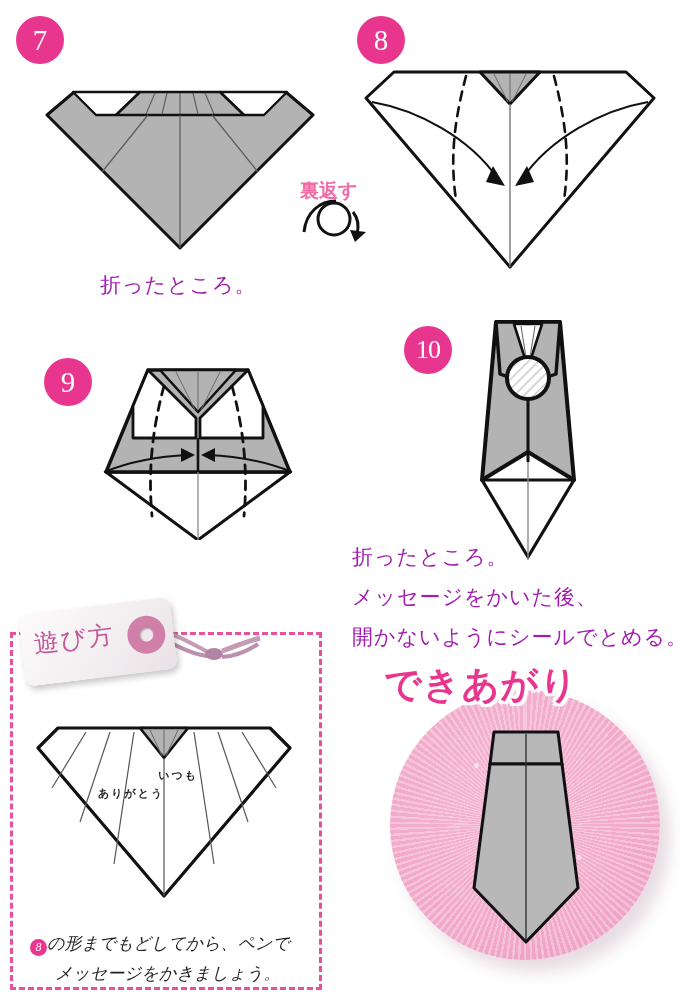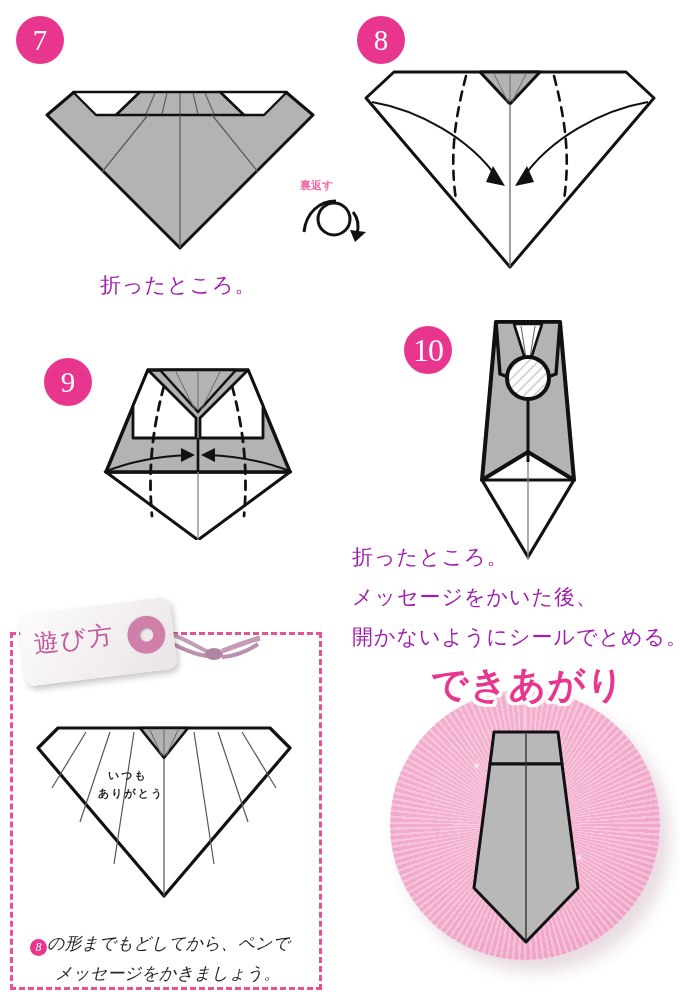--- a/index.html
+++ b/index.html
@@ -2,24 +2,24 @@
 <html><head>
 <meta charset="utf-8">
 <style>
   html,body{margin:0;padding:0;background:#ffffff;}
   body{width:680px;height:1000px;position:relative;overflow:hidden;
        font-family:"Liberation Sans","DejaVu Sans",sans-serif;color:#231f20;}
   .abs{position:absolute;}
   .badge{width:48px;height:48px;border-radius:50%;background:#e8368f;
          color:#fff;font-size:29px;line-height:48px;text-align:center;
          font-family:"Liberation Serif","DejaVu Serif",serif;font-weight:400;}
-  .badge.ten{font-size:32px;letter-spacing:-1px;}
+  .badge.ten{font-size:26px;letter-spacing:-1px;}
   .cap{font-size:21px;line-height:38px;letter-spacing:1px;color:#a21caf;
        white-space:nowrap;font-family:Liberation Serif, serif;}
-  .flipword{color:#f06ba8;font-size:11px;font-weight:bold;letter-spacing:0px;
+  .flipword{color:#f06ba8;font-size:19px;font-weight:bold;letter-spacing:0px;
             font-family:"DejaVu Sans","Liberation Sans",sans-serif;white-space:nowrap;}
   
   #play-box{left:10px;top:632px;width:312px;height:358px;
             border:3px dashed #e8509a;box-sizing:border-box;}
   
   #tag-wrap{left:22px;top:604px;width:180px;height:76px;transform:rotate(-7deg);}
   #tag-body{position:absolute;left:0;top:0;width:152px;height:72px;border-radius:9px;
             background:linear-gradient(135deg,#fdfbfc 0%,#f3eff1 55%,#e9e2e6 100%);
             box-shadow:2px 4px 6px rgba(0,0,0,.22);}
   #tag-text{position:absolute;left:12px;top:14px;font-size:25px;color:#c2599b;
@@ -29,21 +29,21 @@
   #tag-hole{position:absolute;left:118px;top:28px;width:14px;height:14px;border-radius:50%;
             background:#efe7ec;box-shadow:inset 1px 1px 2px rgba(0,0,0,.35);}
   
   #done-circle{left:390px;top:690px;width:270px;height:270px;border-radius:50%;
      background:
        radial-gradient(circle at 32% 28%, rgba(255,255,255,.55) 0 2px, transparent 3px),
        radial-gradient(circle at 70% 62%, rgba(255,255,255,.5) 0 2px, transparent 3px),
        repeating-conic-gradient(from 0deg, rgba(255,255,255,.30) 0deg 1.1deg, rgba(255,255,255,0) 1.1deg 2.6deg),
        radial-gradient(circle at 45% 40%, #f5b7d3 0%, #f1a9ca 60%, #eb9bc0 100%);
      box-shadow:10px 12px 16px rgba(120,60,90,.18);}
-  #done-word{left:398px;top:660px;width:260px;text-align:center;font-size:37px;
+  #done-word{left:384px;top:660px;width:260px;text-align:left;font-size:37px;
      color:#e8368f;font-weight:bold;letter-spacing:1px;
      font-family:"DejaVu Sans","Liberation Sans",sans-serif;
      text-shadow:
         0 0 6px #fff, -3px 0 0 #fff, 3px 0 0 #fff, 0 -3px 0 #fff, 0 3px 0 #fff,
         -3px -3px 0 #fff, 3px -3px 0 #fff, -3px 3px 0 #fff, 3px 3px 0 #fff,
         -4px 0 2px #fff, 4px 0 2px #fff;}
   .note{font-size:17px;line-height:30px;color:#231f20;white-space:nowrap;
         font-family:"DejaVu Sans","Liberation Sans",sans-serif;font-style:italic;}
   .minibadge{display:inline-block;width:17px;height:17px;border-radius:50%;
      background:#e8368f;color:#fff;font-size:12px;line-height:17px;text-align:center;
@@ -224,21 +224,21 @@
       <line x1="82" y1="16" x2="52" y2="106"></line>
       <line x1="106" y1="16" x2="86" y2="148"></line>
       <line x1="136" y1="42" x2="136" y2="180"></line>
       <line x1="166" y1="16" x2="186" y2="148"></line>
       <line x1="190" y1="16" x2="220" y2="106"></line>
       <line x1="214" y1="16" x2="248" y2="72"></line>
     </g>
   </svg>
 </div>
 
-<div class="abs hand" style="left:108px;top:768px;width:90px;text-align:left;letter-spacing:2px;">いつも</div>
+<div class="abs hand" style="left:108px;top:768px;width:90px;text-align:right;letter-spacing:2px;">いつも</div>
 <div class="abs hand" style="left:98px;top:786px;width:110px;text-align:left;letter-spacing:2px;">ありがとう</div>
 
 <div class="abs note" style="left:30px;top:928px;">
   <span class="minibadge">8</span><span>の形までもどしてから、ペンで</span>
 </div>
 <div class="abs note" style="left:30px;top:958px;margin-left:25px;">メッセージをかきましょう。</div>
 
 <div class="abs" id="done-circle"></div>
 
 <div class="abs" style="left:452px;top:728px;">

